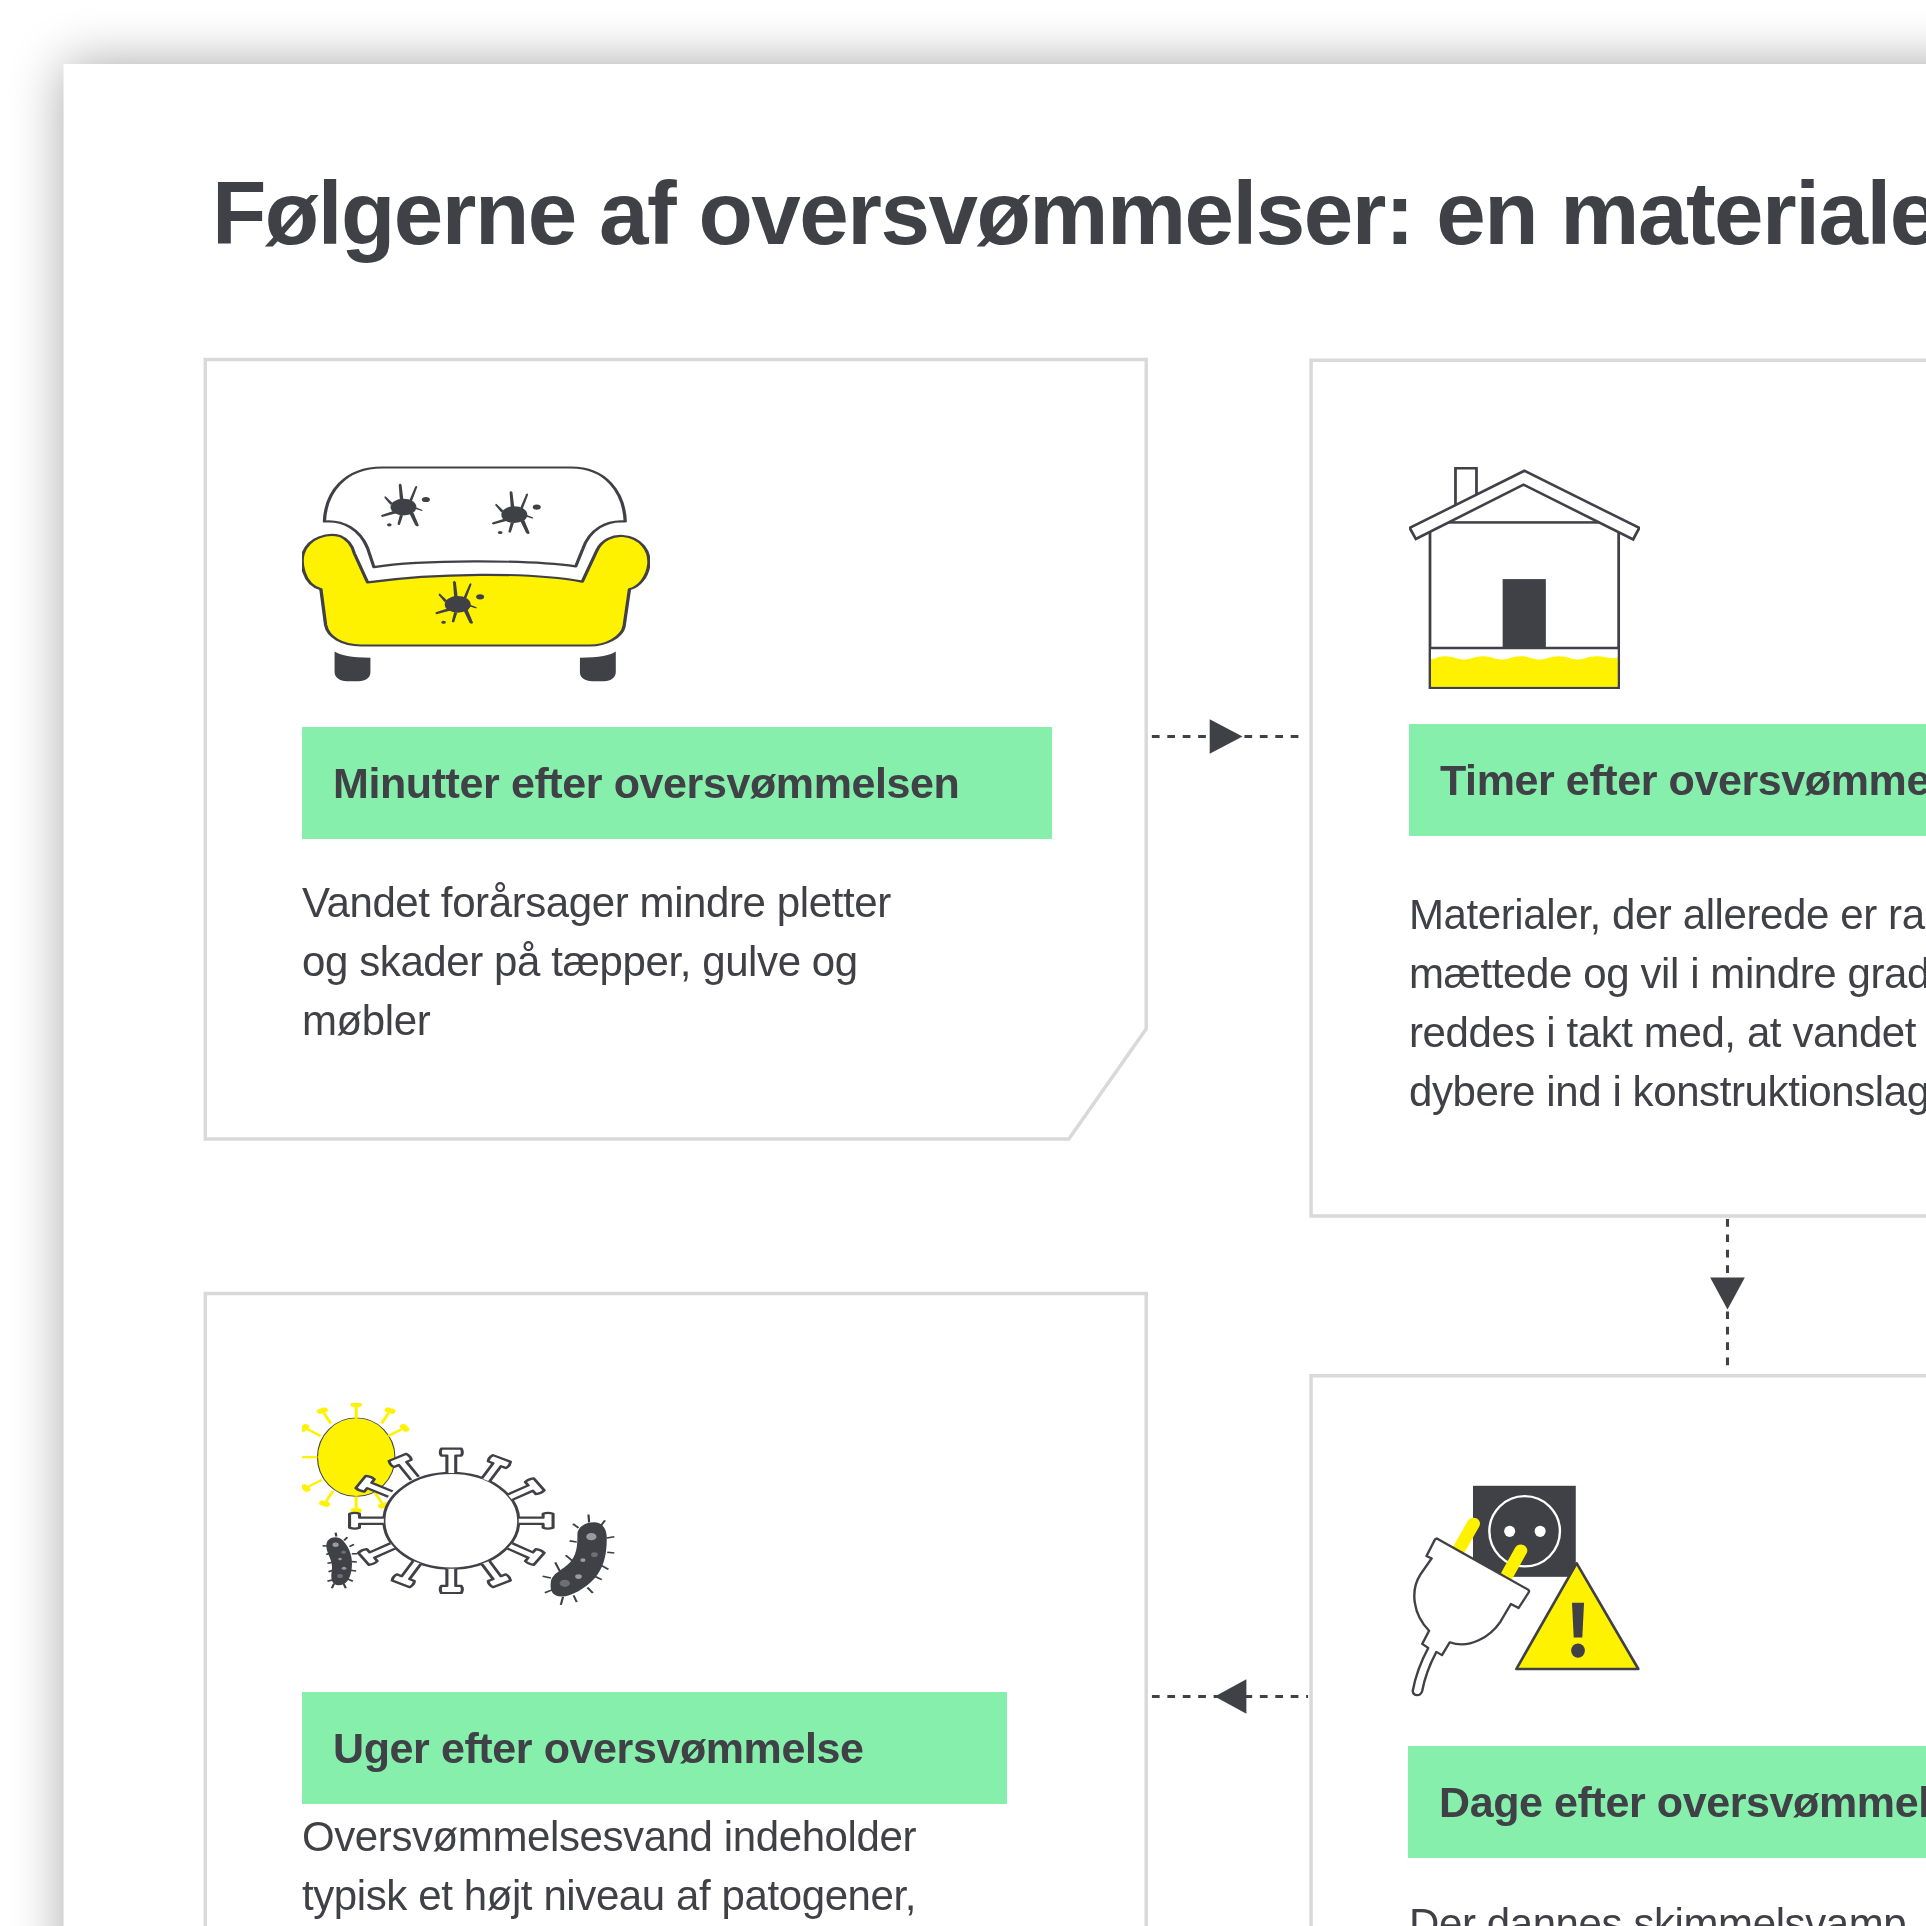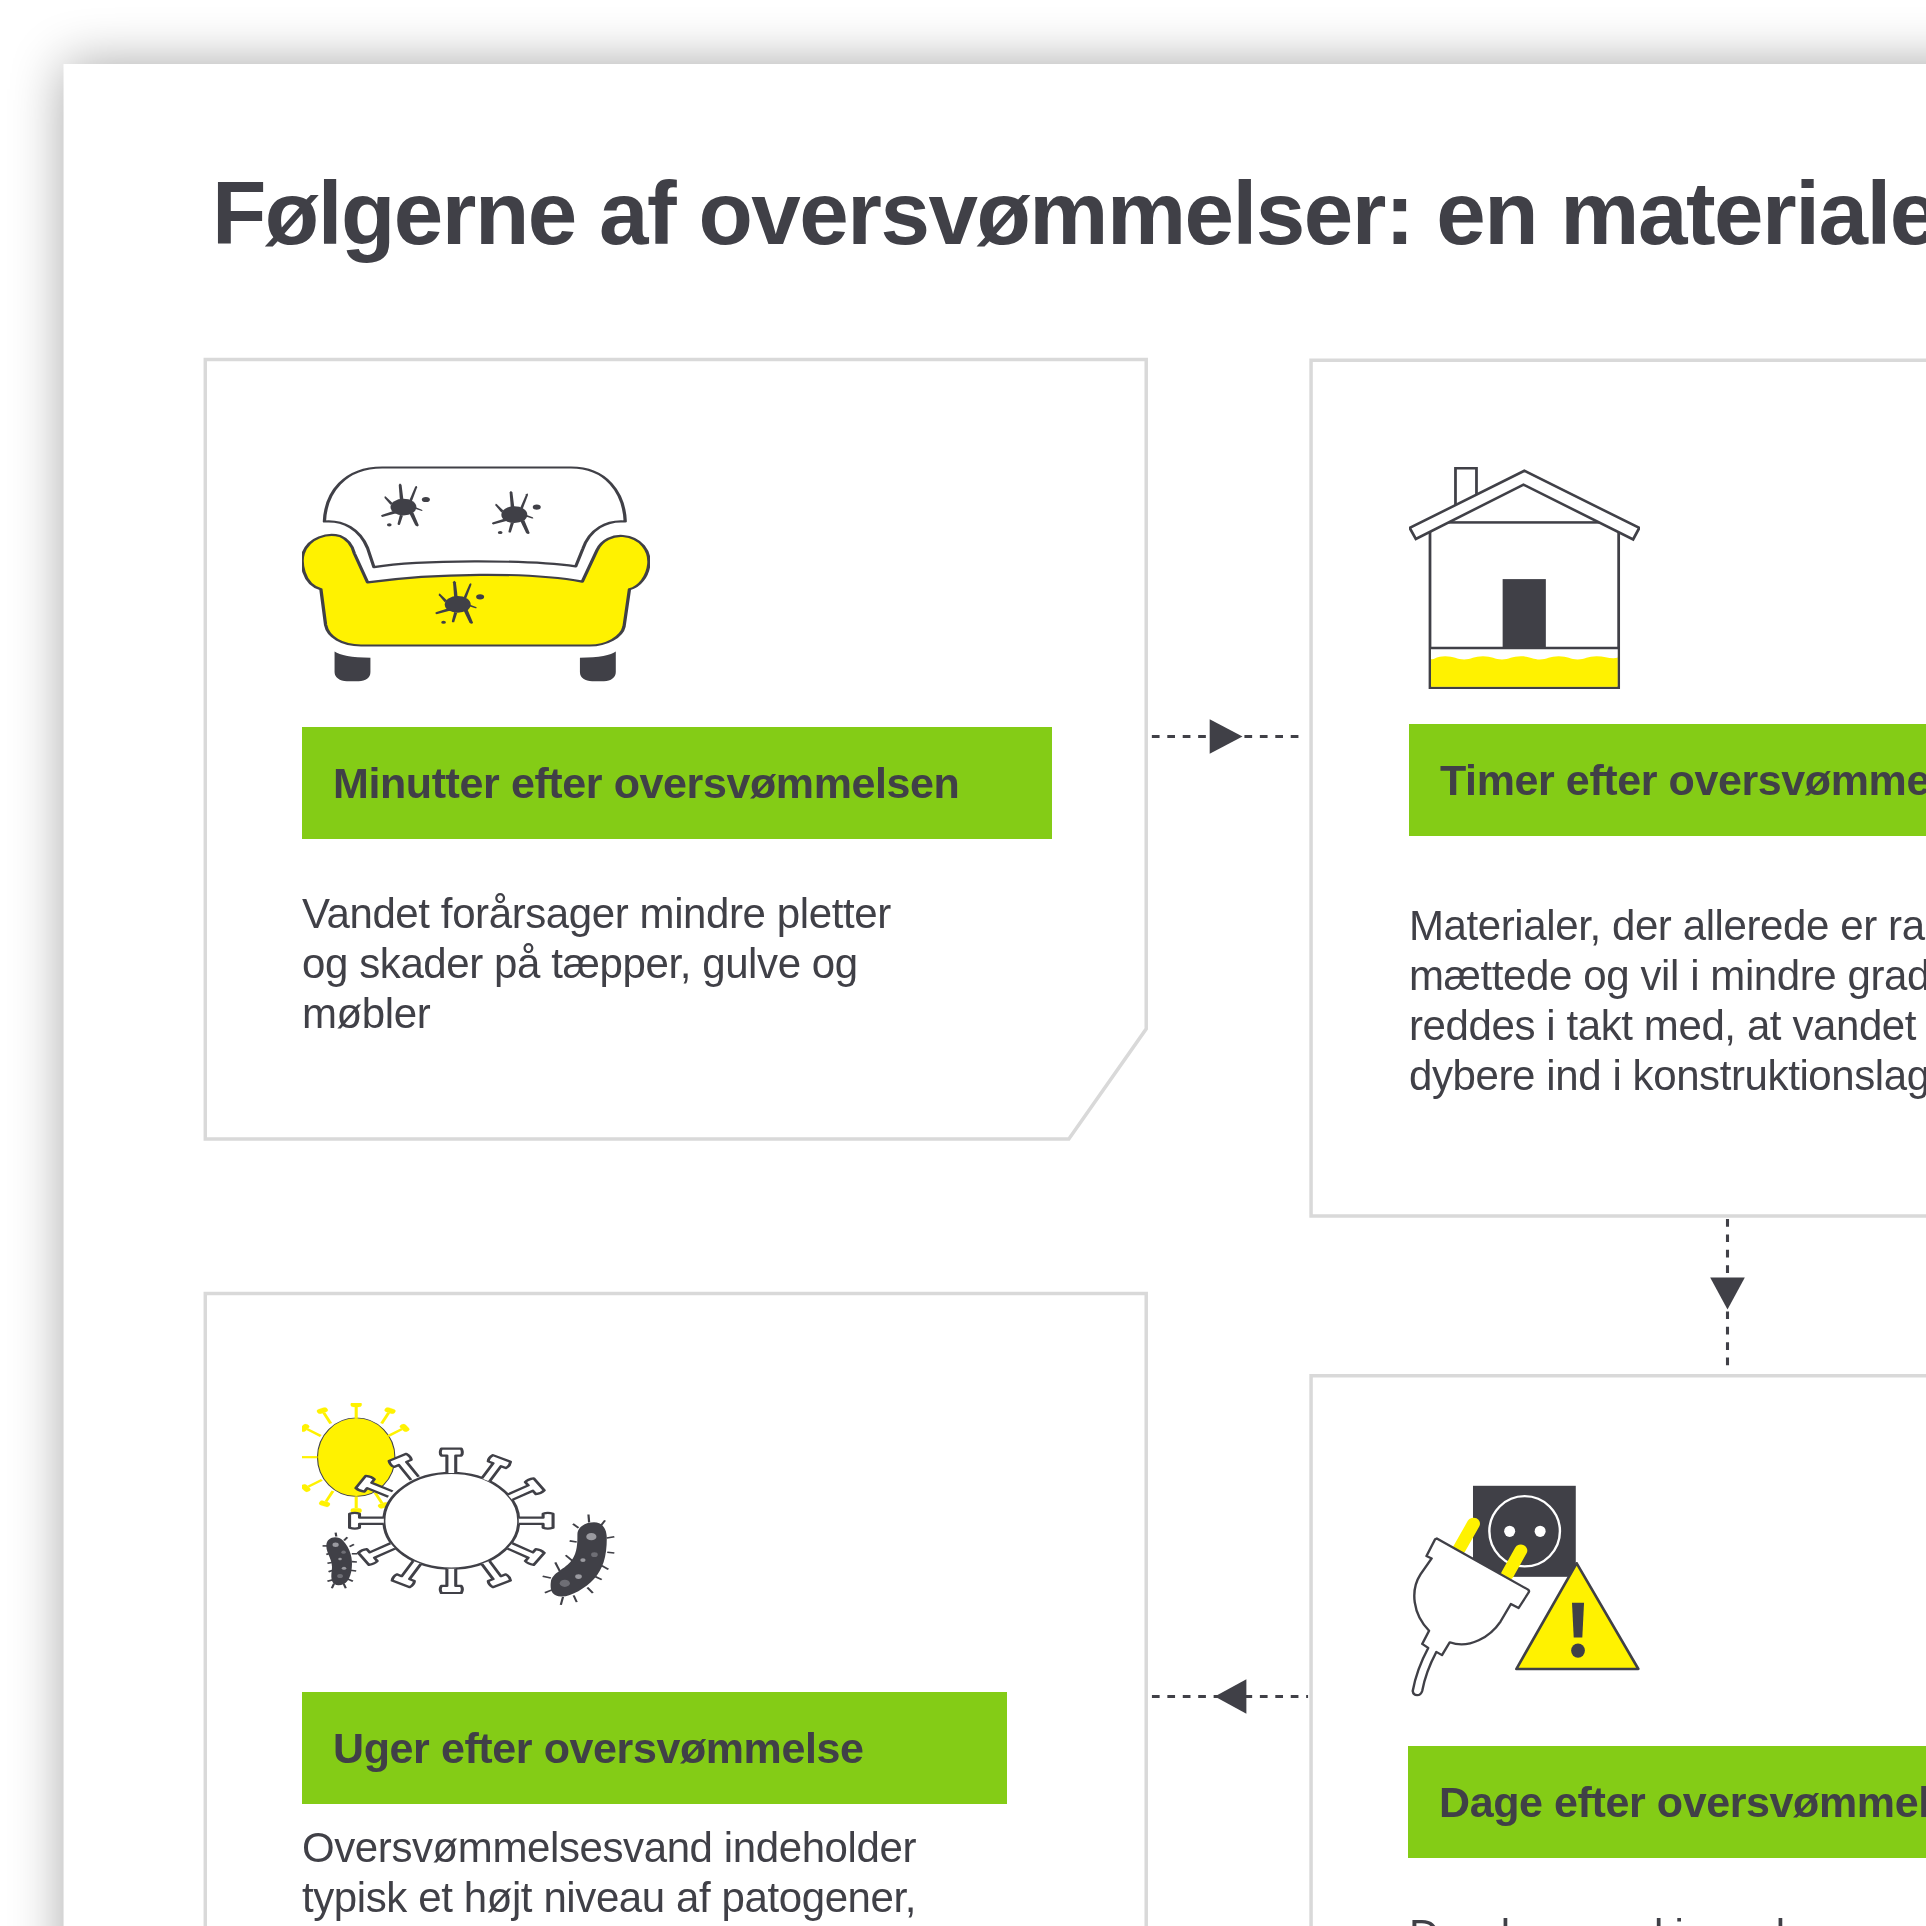--- a/index.html
+++ b/index.html
@@ -10,27 +10,27 @@
     color: #404047;
   }
   .abs { position: absolute; }
   #page-shadow { left: 0; top: 0; width: 2465px; height: 2687px; }
   .card-svg { position: absolute; left: 0; top: 0; width: 2465px; height: 2687px; pointer-events: none; }
   .title {
     left: 212px; top: 169px; font-size: 89px; font-weight: 700; letter-spacing: -1.5px;
     white-space: nowrap; line-height: 1;
   }
   .label-box {
-    position: absolute; background: #84cc16; display: flex; align-items: center;
+    position: absolute; background: #86efac; display: flex; align-items: center;
     box-sizing: border-box; padding-left: 31px;
   }
   .label-text { font-size: 43px; font-weight: 700; letter-spacing: -0.4px; white-space: nowrap; }
   .body-text {
-    position: absolute; font-size: 42px; line-height: 50px; font-weight: 400;
-    white-space: pre-line; letter-spacing: -0.4px; margin-top: 16px;
+    position: absolute; font-size: 42px; line-height: 59px; font-weight: 400;
+    white-space: pre-line; letter-spacing: -0.4px;
   }
   .icon { position: absolute; }
   .arrow { position: absolute; }
 </style>
 </head>
 <body>
 
 <svg id="page-shadow" class="abs" viewBox="0 0 6400 6976">
   <defs>
     <filter id="shadow" x="-10%" y="-10%" width="120%" height="120%">

